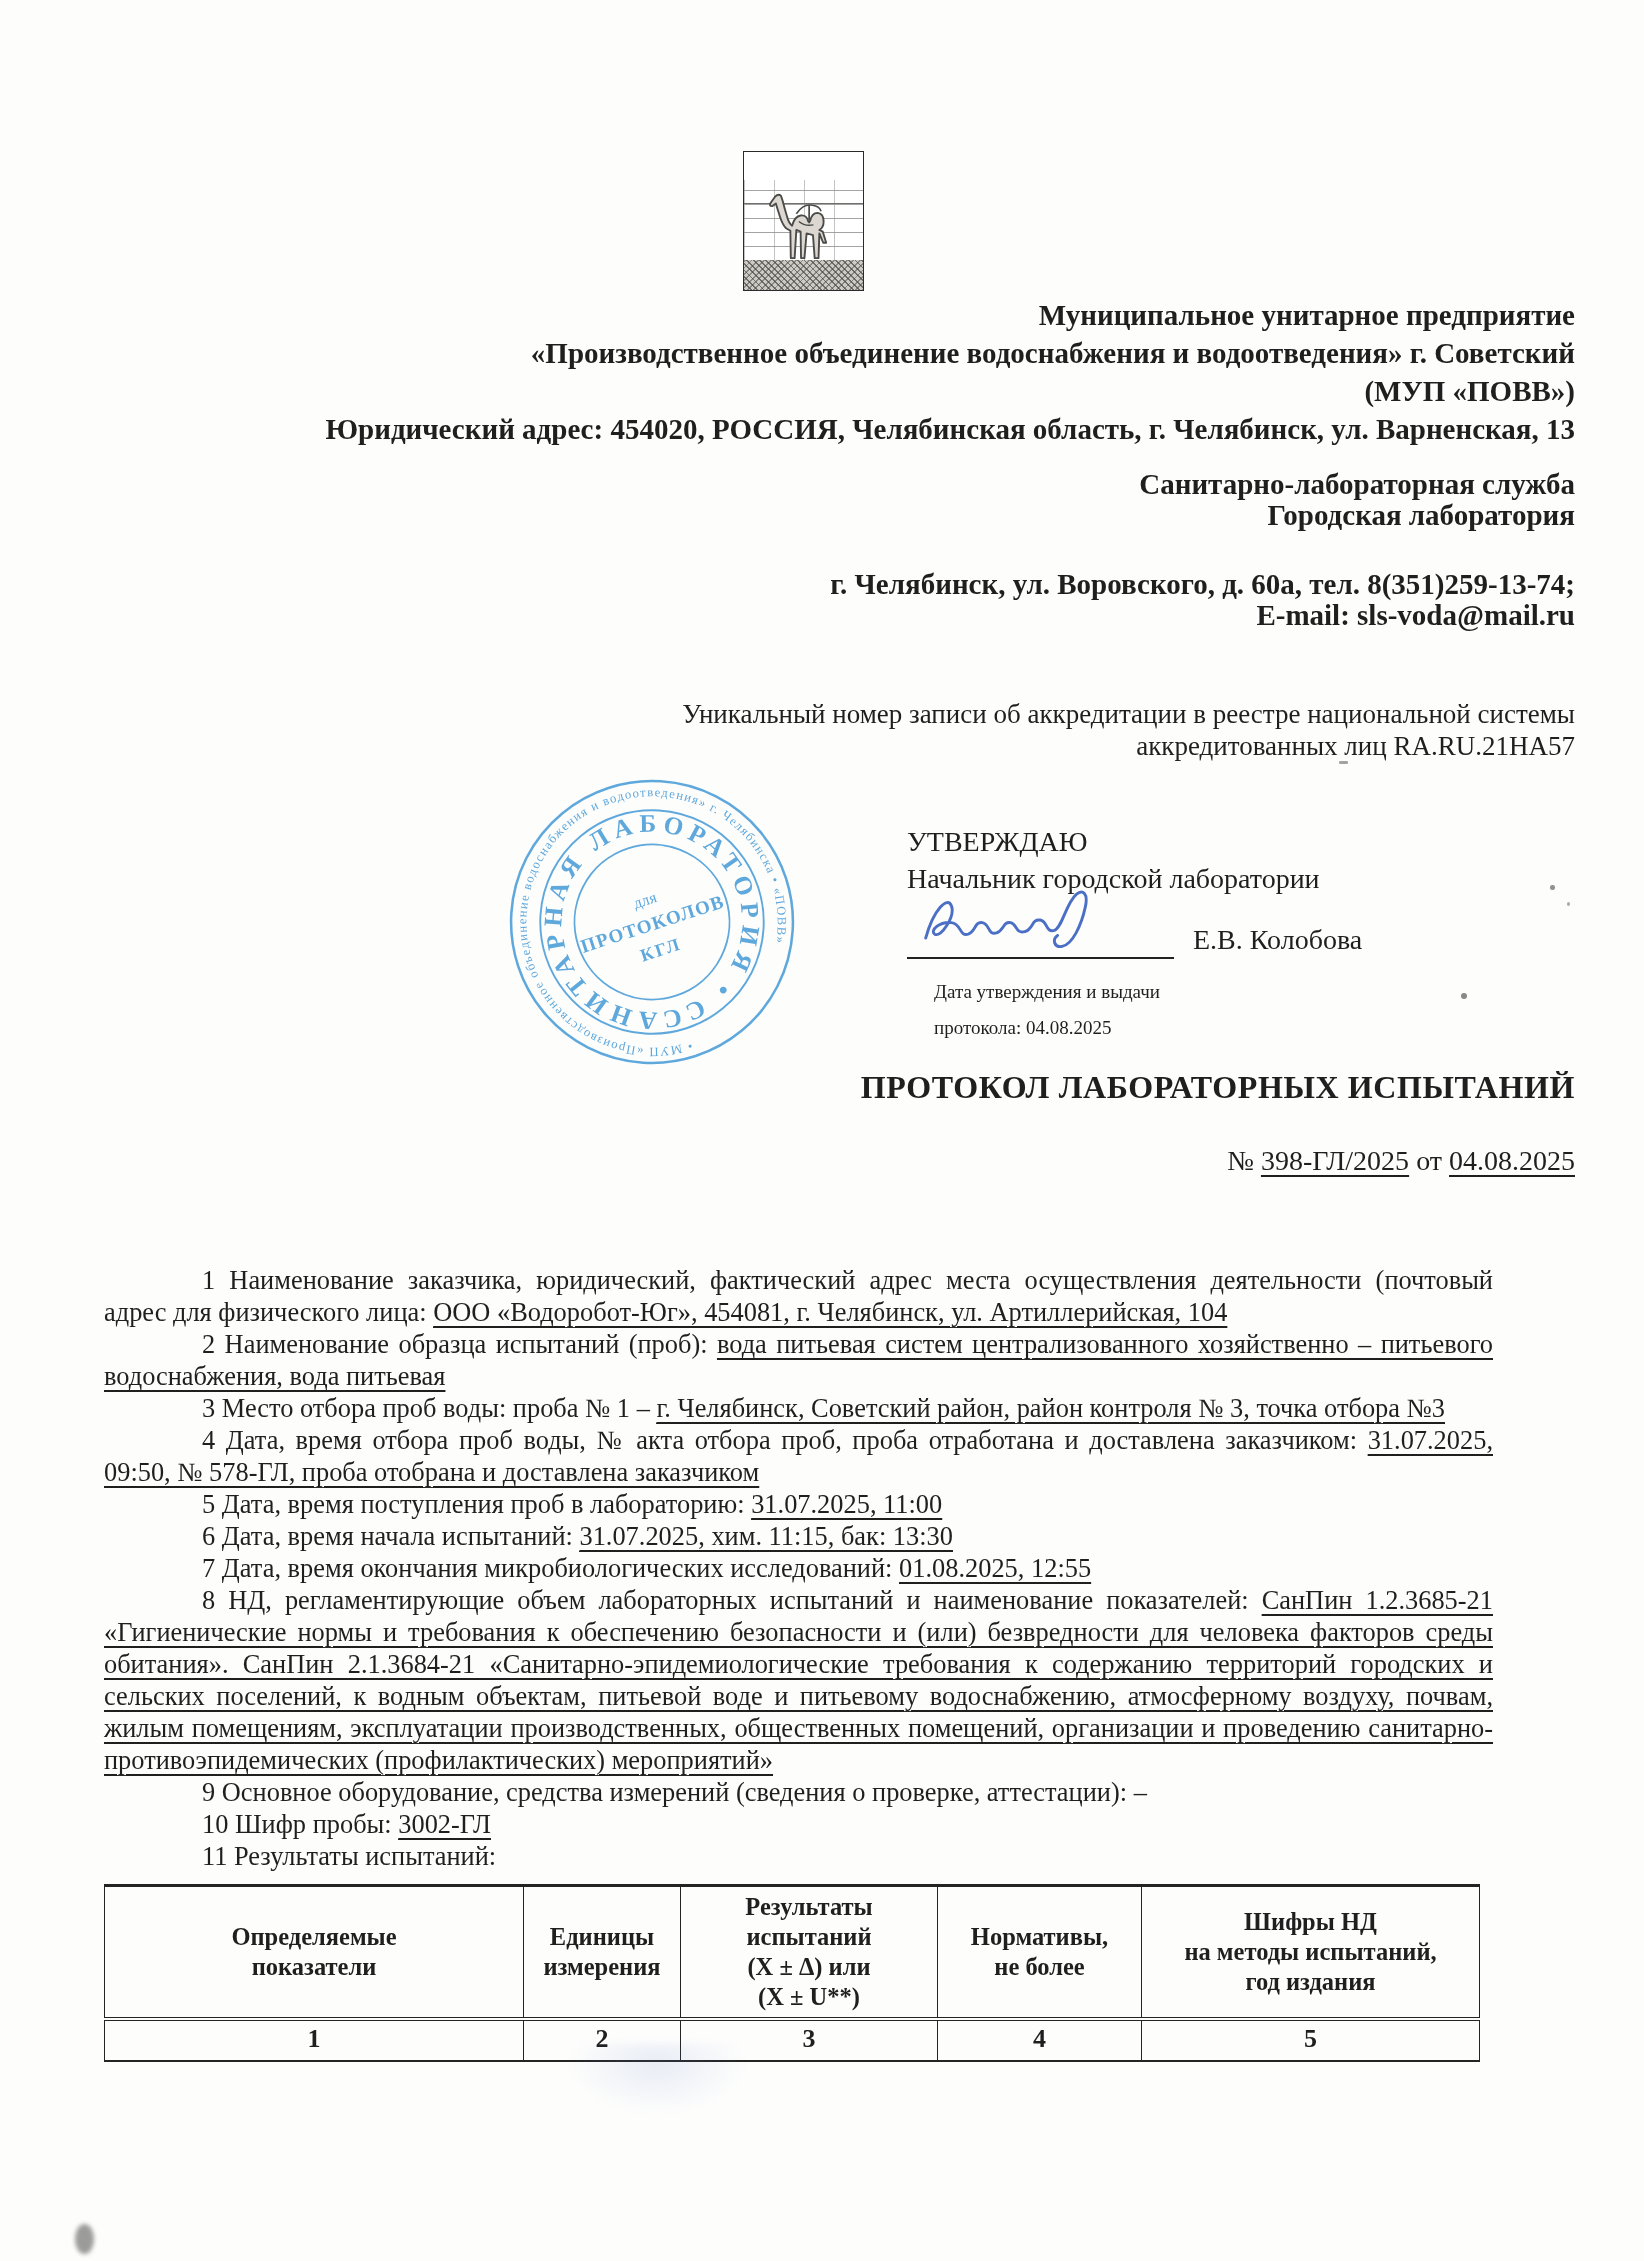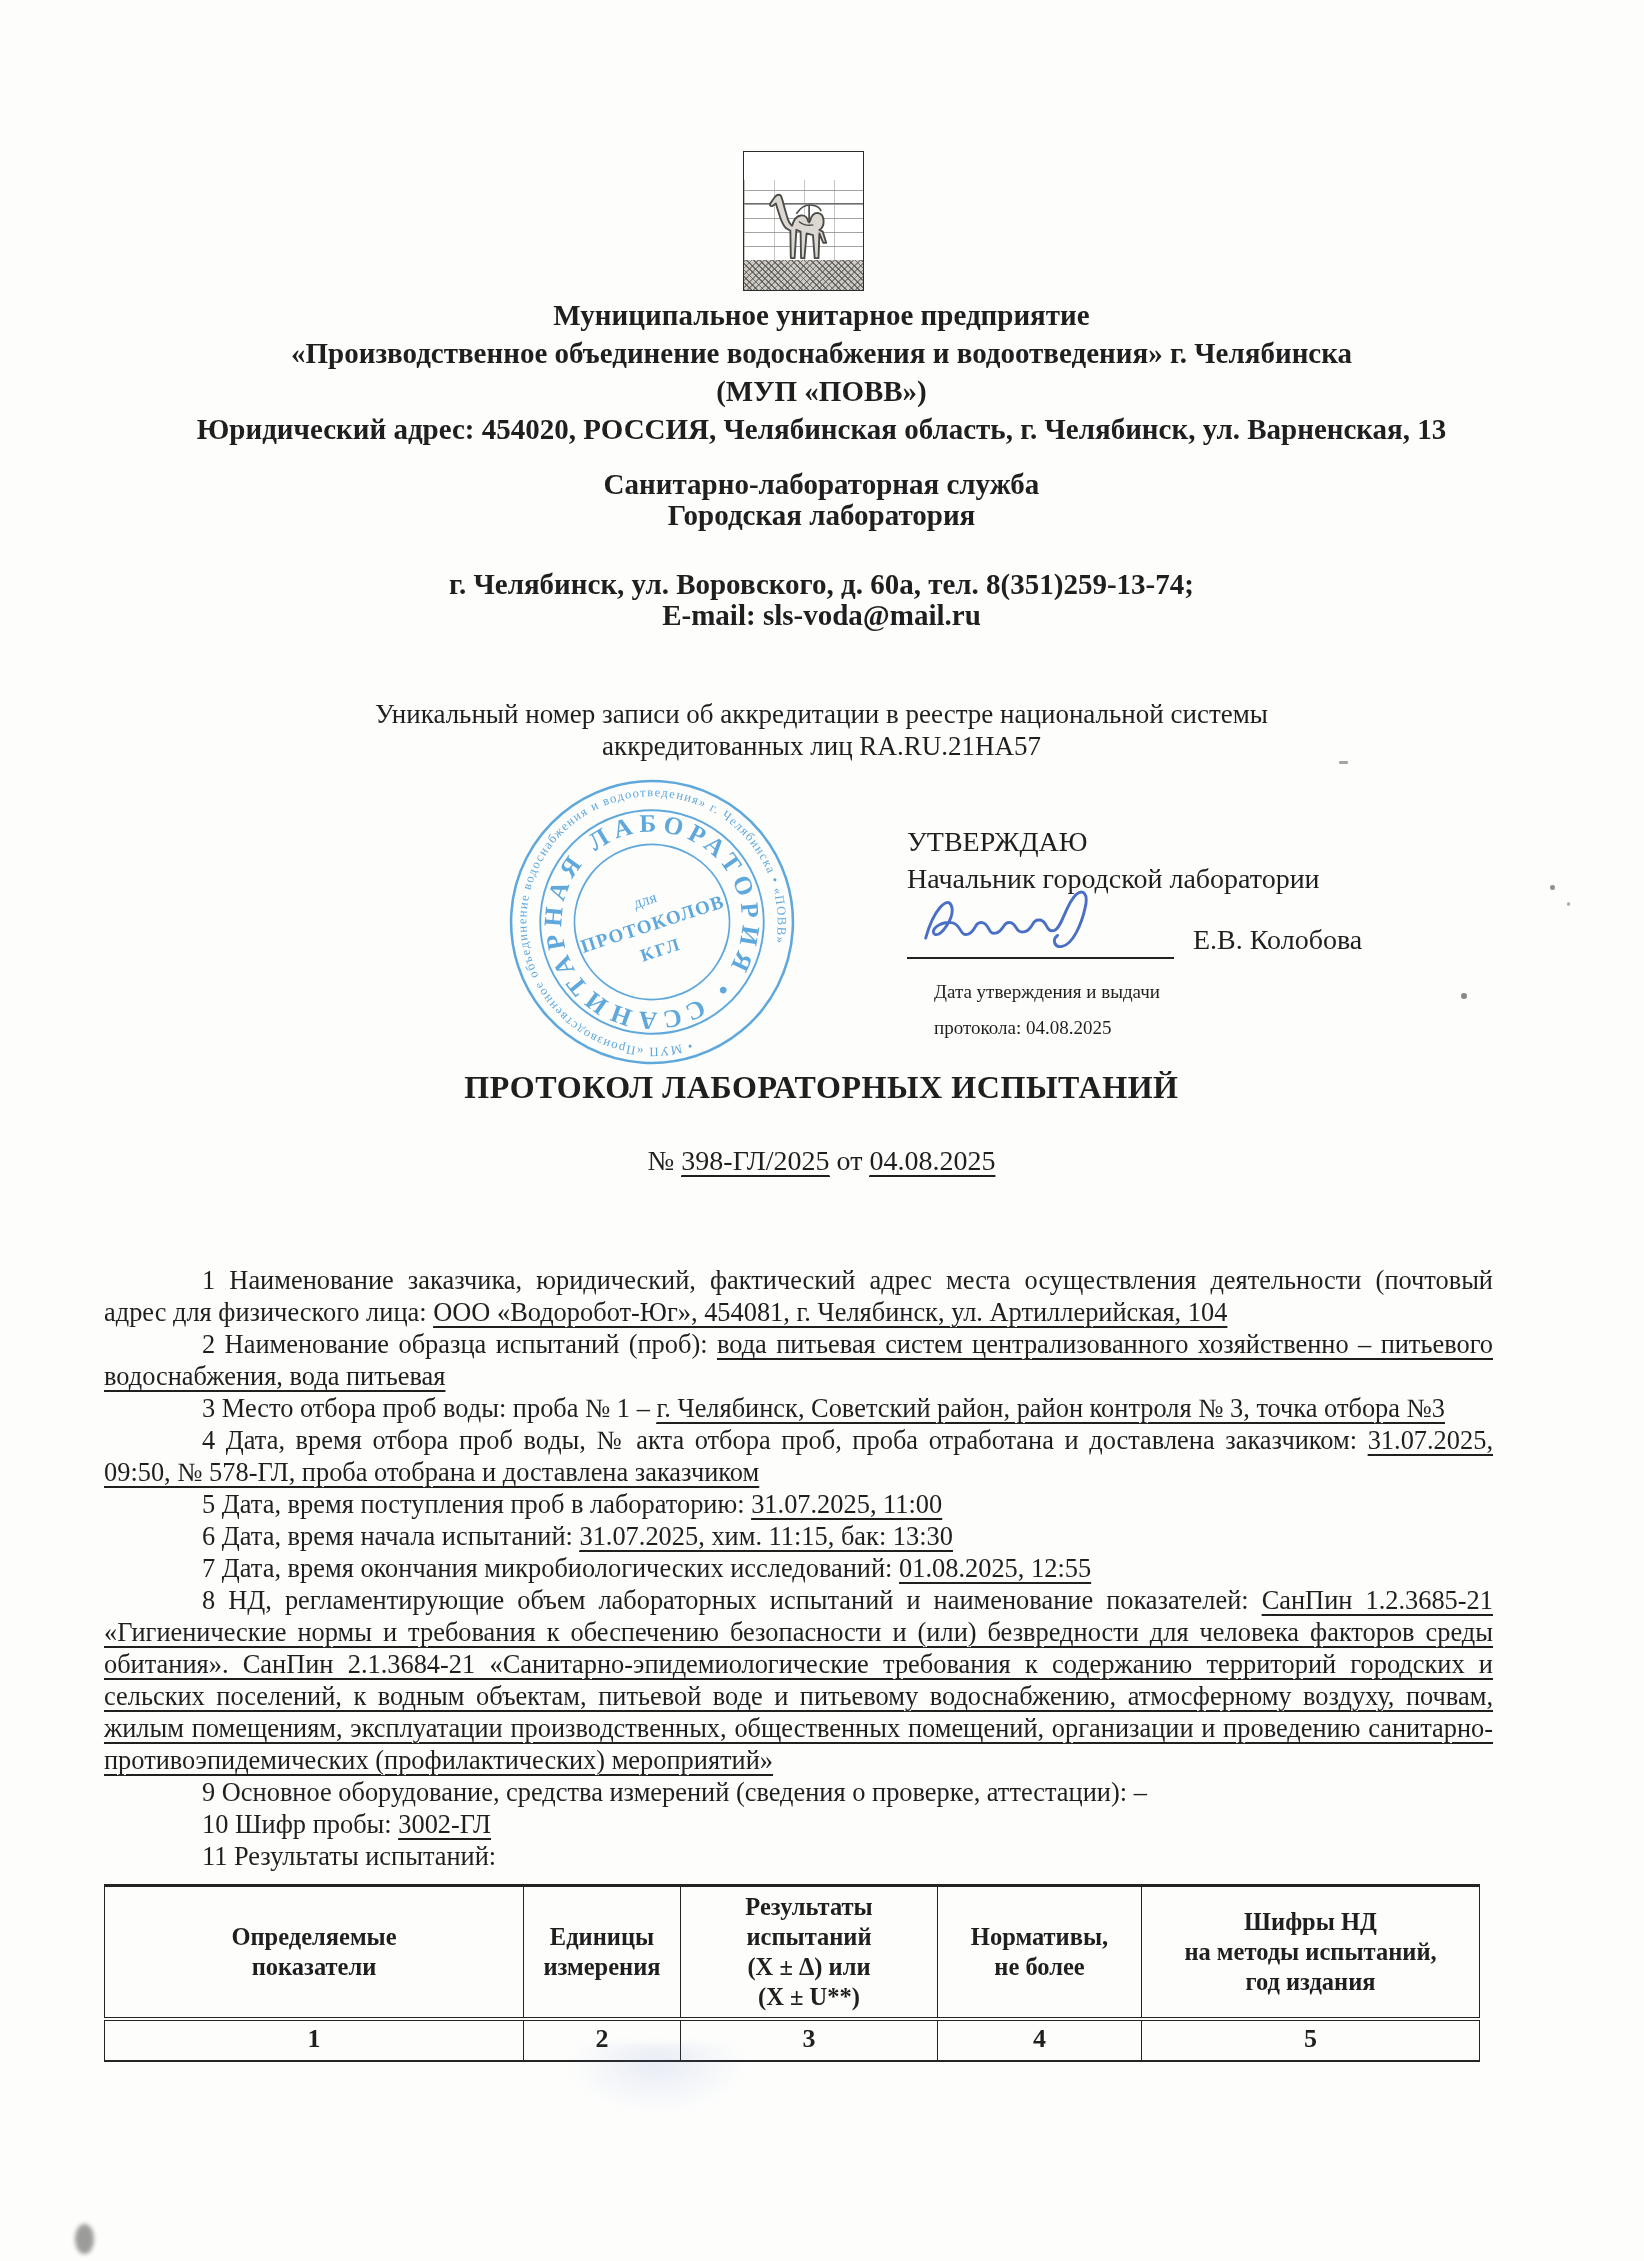--- a/index.html
+++ b/index.html
@@ -2,21 +2,21 @@
 <html lang="ru" style="font-size:10.3px"><head>
 <meta charset="utf-8">
 <style>
   html,body{margin:0;padding:0;}
   body{
     width:1644px;height:2261px;position:relative;overflow:hidden;
     background:#fdfdfc;color:#1f1f1f;
     font-family:"Liberation Serif","DejaVu Serif",serif;
   }
   .abs{position:absolute;}
-  .center{left:68px;width:1507px;text-align:center;}
+  .center{left:68px;width:1507px;text-align:right;}
   .bold{font-weight:bold;}
 
   
   .emblem{left:743px;top:151px;width:121px;height:140px;border:1.9px solid #2b2b2b;background:#fff;box-sizing:border-box;}
   .emblem .wall{position:absolute;left:0;top:20%;width:100%;height:59%;
     background:
       repeating-linear-gradient(0deg, rgba(120,120,118,.85) 0 1.3px, transparent 1.3px 14px),
       repeating-linear-gradient(90deg, rgba(120,120,118,.55) 0 1.3px, transparent 1.3px 30px);
     opacity:.8;}
   .emblem .wall-line{position:absolute;left:0;top:37%;width:100%;height:0;border-top:1.9px solid #6e6e6c;}
@@ -95,21 +95,21 @@
   <svg viewBox="0 0 120 100">
     <path d="M22 28 L27 21 Q31 17 34 20 L36 26 Q38 34 41 44 Q43 52 47 55 Q50 44 57 43 Q64 42 66 50 L68 50 Q70 40 77 40 Q84 41 84 50 Q84 57 79 60 L83 62 L87 75 L83.5 75 L79 64 L78 93 L73.5 93 L71.5 66 L64 64 L61.5 93 L57.5 93 L57 62 L52 60 L50 93 L45.5 93 L45 61 L40 58 Q36 54 33 45 Q30 36 28 29 L24 32 Q19.5 32.5 22 28 Z" fill="#dcd8d1" stroke="#4b4b49" stroke-width="2.2" stroke-linejoin="round"></path>
     <path d="M52 41 Q60 29 71 31 Q79 32 81 38" fill="none" stroke="#4b4b49" stroke-width="2"></path>
     <path d="M67 31 L67 52" fill="none" stroke="#4b4b49" stroke-width="2"></path>
     <path d="M55 50 Q62 56 72 54" fill="none" stroke="#4b4b49" stroke-width="1.6"></path>
   </svg>
 </div>
 
 <div class="abs center org-block bold">
   <div>Муниципальное унитарное предприятие</div>
-  <div>«Производственное объединение водоснабжения и водоотведения» г. Челябинска</div>
+  <div>«Производственное объединение водоснабжения и водоотведения» г. Советский</div>
   <div>(МУП «ПОВВ»)</div>
   <div>Юридический адрес: 454020, РОССИЯ, Челябинская область, г. Челябинск, ул. Варненская, 13</div>
 </div>
 
 <div class="abs center service-block bold">
   <div>Санитарно-лабораторная служба</div>
   <div>Городская лаборатория</div>
 </div>
 
 <div class="abs center activity-block bold">

